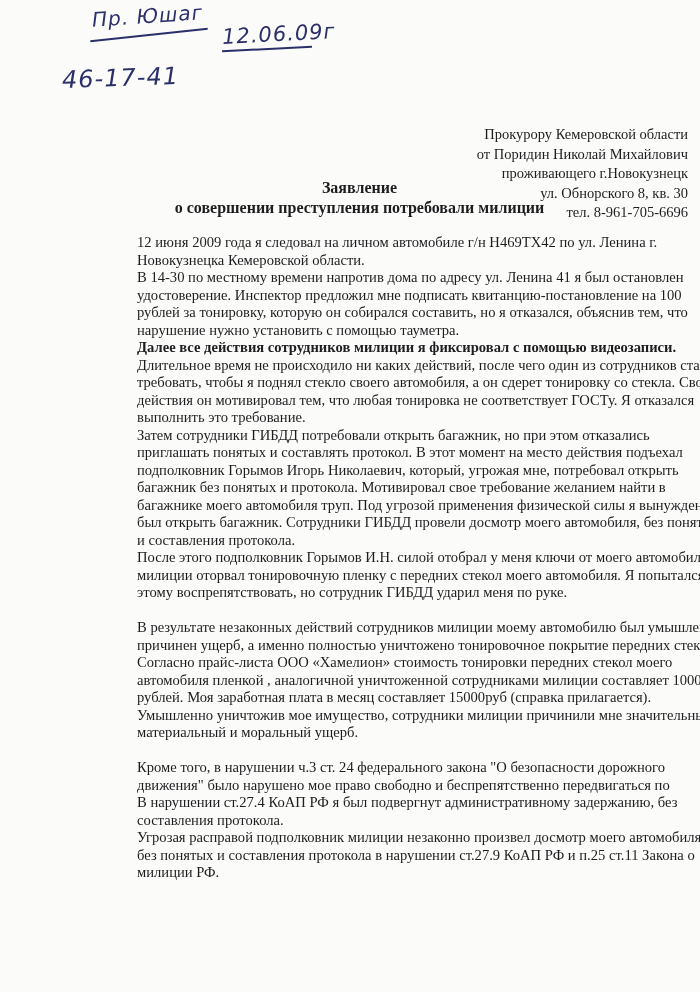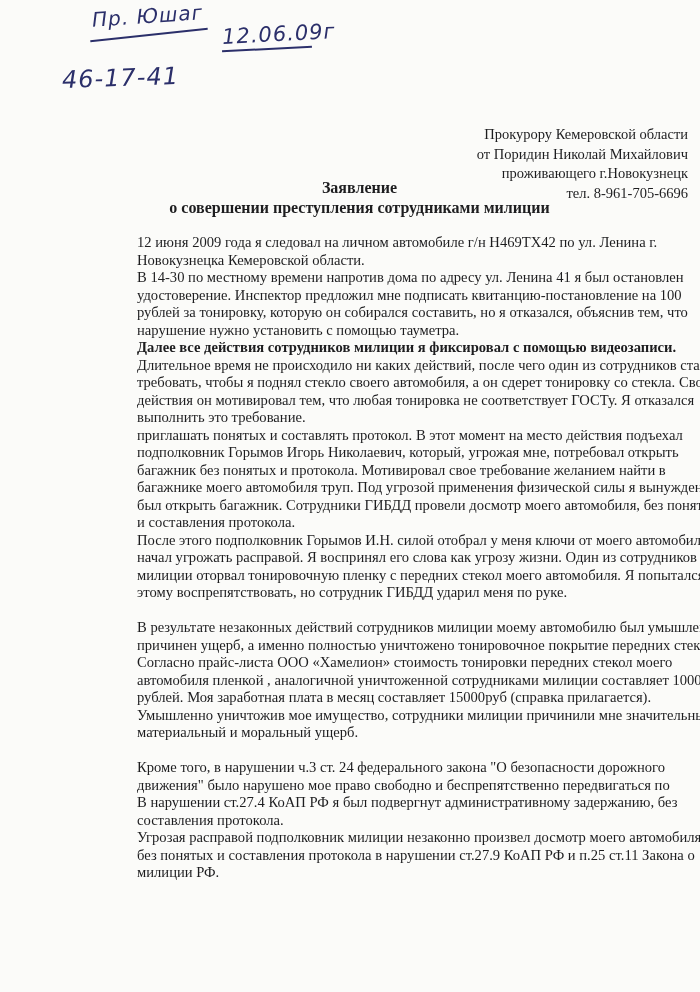--- a/index.html
+++ b/index.html
@@ -41,48 +41,49 @@
 <div class="hw hw1">Пр. Юшаг</div>
 <div class="hw-underline hw-u1"></div>
 <div class="hw hw2">12.06.09г</div>
 <div class="hw-underline hw-u2"></div>
 <div class="hw hw3">46-17-41</div>
 
 <div class="addressee">
   <div>Прокурору Кемеровской области</div>
   <div>от Поридин Николай Михайлович</div>
   <div>проживающего г.Новокузнецк</div>
+  <div>ул. Обнорского 8, кв. 30</div>
   <div>тел. 8-961-705-6696</div>
 </div>
 
 <div class="title">
   <div>Заявление</div>
-  <div>о совершении преступления сотрудниками милиции</div>
+  <div>о совершении преступления потребовали милиции</div>
 </div>
 
 <div class="body-text" id="body-text">
     <p>12 июня 2009 года я следовал на личном автомобиле г/н Н469ТХ42 по ул. Ленина г.</p>
     <p>Новокузнецка Кемеровской области.</p>
     <p>В 14-30 по местному времени напротив дома по адресу ул. Ленина 41 я был остановлен</p>
     <p>удостоверение. Инспектор предложил мне подписать квитанцию-постановление на 100</p>
     <p>рублей за тонировку, которую он собирался составить, но я отказался, объяснив тем, что</p>
     <p>нарушение нужно установить с помощью тауметра.</p>
     <p class="b">Далее все действия сотрудников милиции я фиксировал с помощью видеозаписи.</p>
     <p>Длительное время не происходило ни каких действий, после чего один из сотрудников стал</p>
     <p>требовать, чтобы я поднял стекло своего автомобиля, а он сдерет тонировку со стекла. Свои</p>
     <p>действия он мотивировал тем, что любая тонировка не соответствует ГОСТу. Я отказался</p>
     <p>выполнить это требование.</p>
+    <p>Затем сотрудники ГИБДД потребовали открыть багажник, но при этом отказались</p>
     <p>приглашать понятых и составлять протокол. В этот момент на место действия подъехал</p>
     <p>подполковник Горымов Игорь Николаевич, который, угрожая мне, потребовал открыть</p>
     <p>багажник без понятых и протокола. Мотивировал свое требование желанием найти в</p>
     <p>багажнике моего автомобиля труп. Под угрозой применения физической силы я вынужден</p>
     <p>был открыть багажник. Сотрудники ГИБДД провели досмотр моего автомобиля, без понятых</p>
     <p>и составления протокола.</p>
     <p>После этого подполковник Горымов И.Н. силой отобрал у меня ключи от моего автомобиля и</p>
-    <p>начал угрожать расправой. Я воспринял его слова как угрозу жизни. Один из сотрудников</p>
     <p>милиции оторвал тонировочную пленку с передних стекол моего автомобиля. Я попытался</p>
     <p>этому воспрепятствовать, но сотрудник ГИБДД ударил меня по руке.</p>
     <p class="gap"></p>
     <p>В результате незаконных действий сотрудников милиции моему автомобилю был умышленно</p>
     <p>причинен ущерб, а именно полностью уничтожено тонировочное покрытие передних стекол.</p>
     <p>Согласно прайс-листа ООО «Хамелион» стоимость тонировки передних стекол моего</p>
     <p>автомобиля пленкой , аналогичной уничтоженной сотрудниками милиции составляет 1000</p>
     <p>рублей. Моя заработная плата в месяц составляет 15000руб (справка прилагается).</p>
     <p>Умышленно уничтожив мое имущество, сотрудники милиции причинили мне значительный</p>
     <p>материальный и моральный ущерб.</p>

